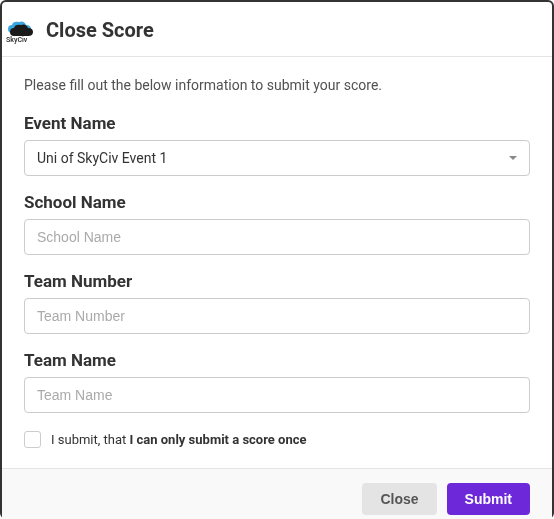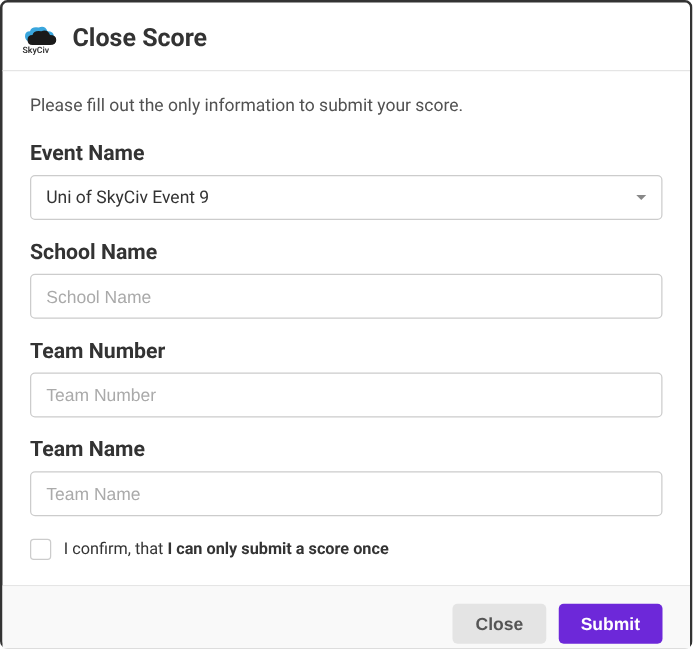--- a/index.html
+++ b/index.html
@@ -19,21 +19,21 @@
       height: 519px;
       border: 2px solid #333;
       border-radius: 6px;
       background: #fff;
       display: flex;
       flex-direction: column;
     }
     .modal-header {
       display: flex;
       align-items: center;
-      padding: 16px 20px 14px 16px;
+      padding: 16px 20px 14px 4px;
       border-bottom: 1px solid #e5e5e5;
     }
     .logo {
       width: 28px;
       height: 24px;
       margin-right: 12px;
       position: relative;
       flex-shrink: 0;
     }
     .logo svg {
@@ -165,26 +165,26 @@
       <svg viewBox="0 0 28 20">
         <path d="M 6 13 Q 2 13 2 9 Q 2 5 6 5 Q 7 1 13 2 Q 18 0 20 5 Q 25 5 25 9 Q 25 13 20 13 Z" fill="#3aa6dd"></path>
         <path d="M 7 14 Q 3 14 3 10 Q 3 6 7 6 Q 8 2 14 3 Q 19 1 21 6 Q 26 6 26 10 Q 26 14 21 14 Z" fill="#1a1a1a" transform="translate(1,2)"></path>
       </svg>
       <span class="logo-text">SkyCiv</span>
     </div>
     <h2 class="modal-title">Close Score</h2>
   </div>
 
   <div class="modal-body">
-    <p class="description">Please fill out the only information to submit your score.</p>
+    <p class="description">Please fill out the below information to submit your score.</p>
 
     <div class="form-group">
       <label class="form-label">Event Name</label>
       <div class="form-select">
-        <span>Uni of SkyCiv Event 9</span>
+        <span>Uni of SkyCiv Event 1</span>
         <span class="caret-icon"></span>
       </div>
     </div>
 
     <div class="form-group">
       <label class="form-label">School Name</label>
       <input type="text" class="form-input" placeholder="School Name" style="">
     </div>
 
     <div class="form-group">
@@ -193,21 +193,21 @@
     </div>
 
     <div class="form-group">
       <label class="form-label">Team Name</label>
       <input type="text" class="form-input" placeholder="Team Name" style="">
     </div>
 
     <div class="checkbox-row">
       <div class="checkbox"></div>
       <label class="checkbox-label">
-        <span>I confirm, that </span><span class="bold">I can only submit a score once</span>
+        <span>I submit, that </span><span class="bold">I can only submit a score once</span>
       </label>
     </div>
   </div>
 
   <div class="modal-footer">
     <button class="btn btn-secondary">Close</button>
     <button class="btn btn-primary">Submit</button>
   </div>
 
 </div>

